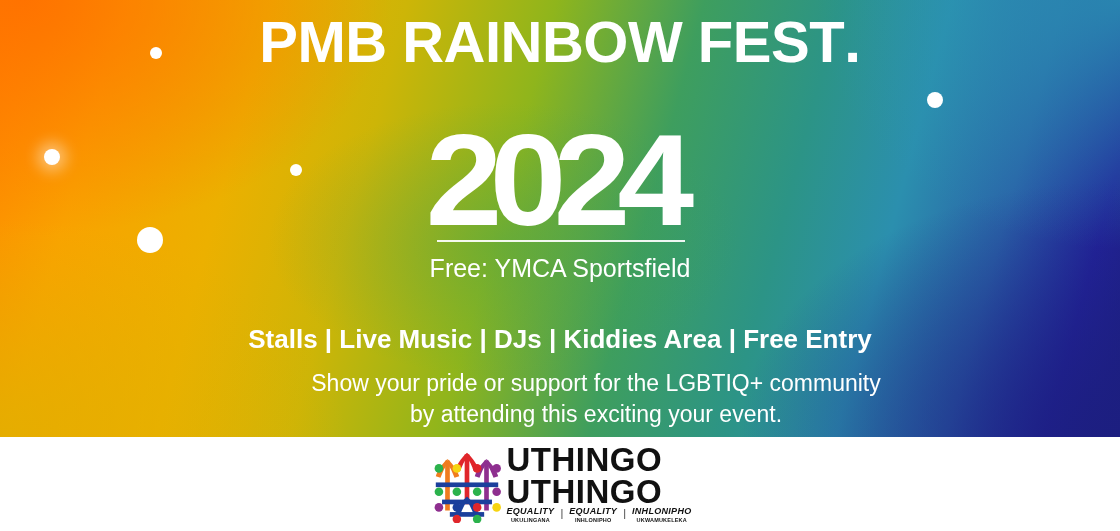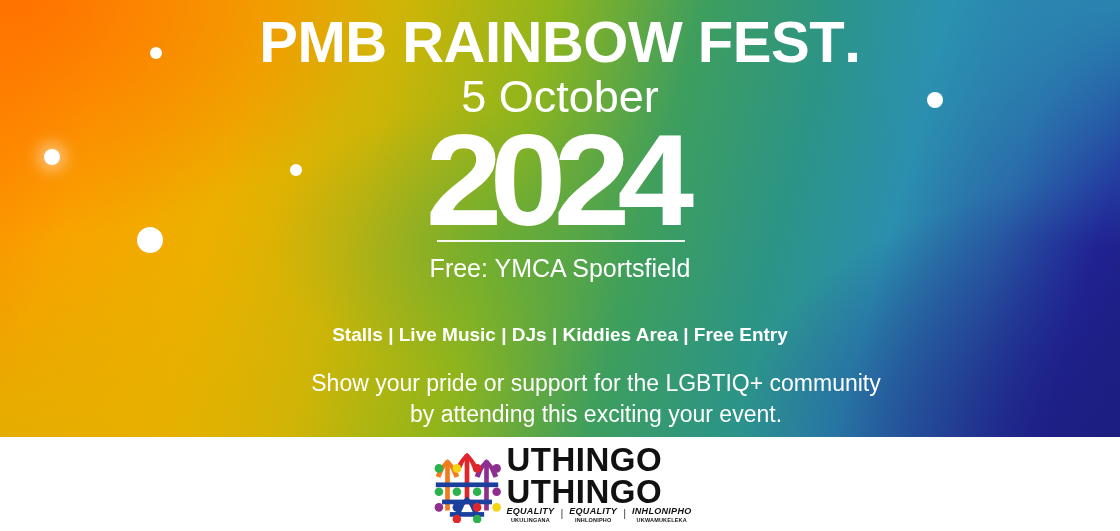--- a/index.html
+++ b/index.html
@@ -116,21 +116,21 @@
     width: 100%;
     font-size: 25px;
     font-weight: 400;
     line-height: 1.26;
   }
   .features {
     position: absolute;
     top: 324px;
     left: 0;
     width: 100%;
-    font-size: 19px;
+    font-size: 26px;
     font-weight: 700;
     letter-spacing: 0px;
     white-space: nowrap;
   }
   .blurb {
     position: absolute;
     top: 368px;
     left: 0;
     width: 100%;
     font-size: 23px;
@@ -207,21 +207,20 @@
         <span class="dot" style="left: 927px; top: 92px; width: 16px; height: 16px;"></span>
       </div>
   </div>
 
   <div class="content">
 
     <div class="title">
       <span>PMB RAINBOW FEST</span><span class="dotmark">.</span>
     </div>
 
-    <div class="date">5 October</div>
 
     <div class="year">2024</div>
 
     <div class="rule"></div>
 
     <div class="venue-block">
       <div>Free: YMCA Sportsfield</div>
     </div>
 
     <div class="features">Stalls | Live Music | DJs | Kiddies Area | Free Entry</div>

